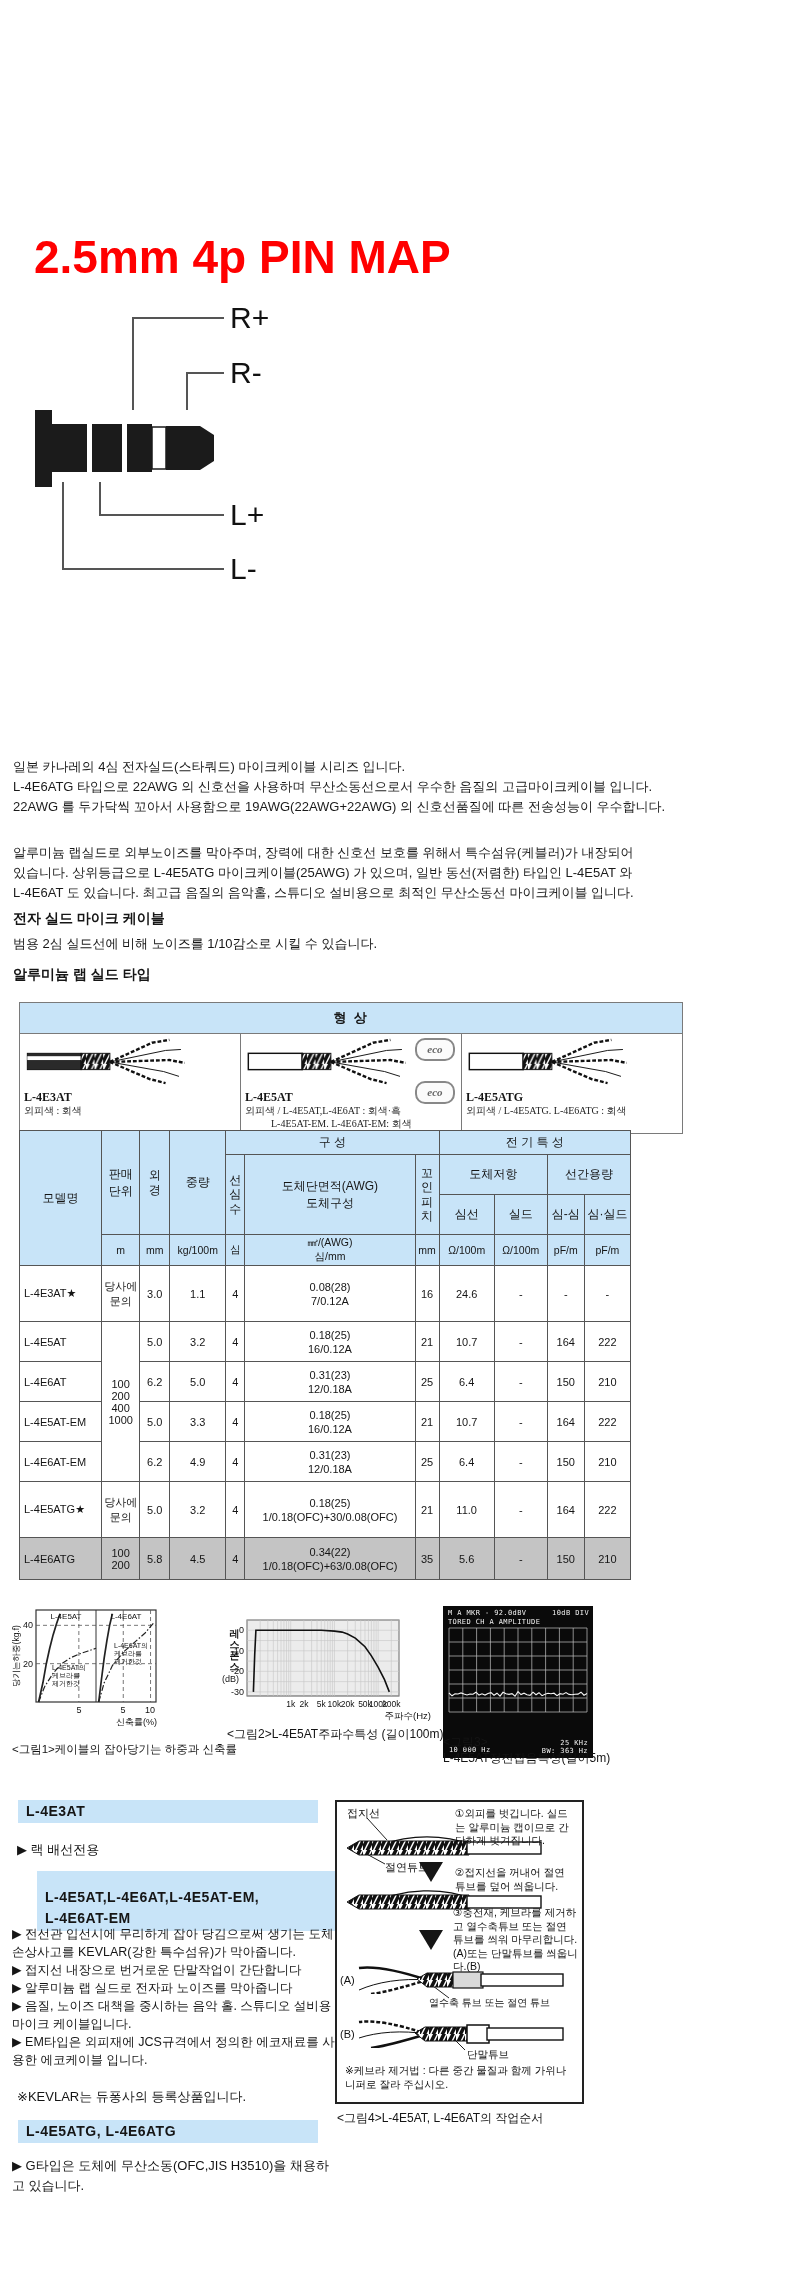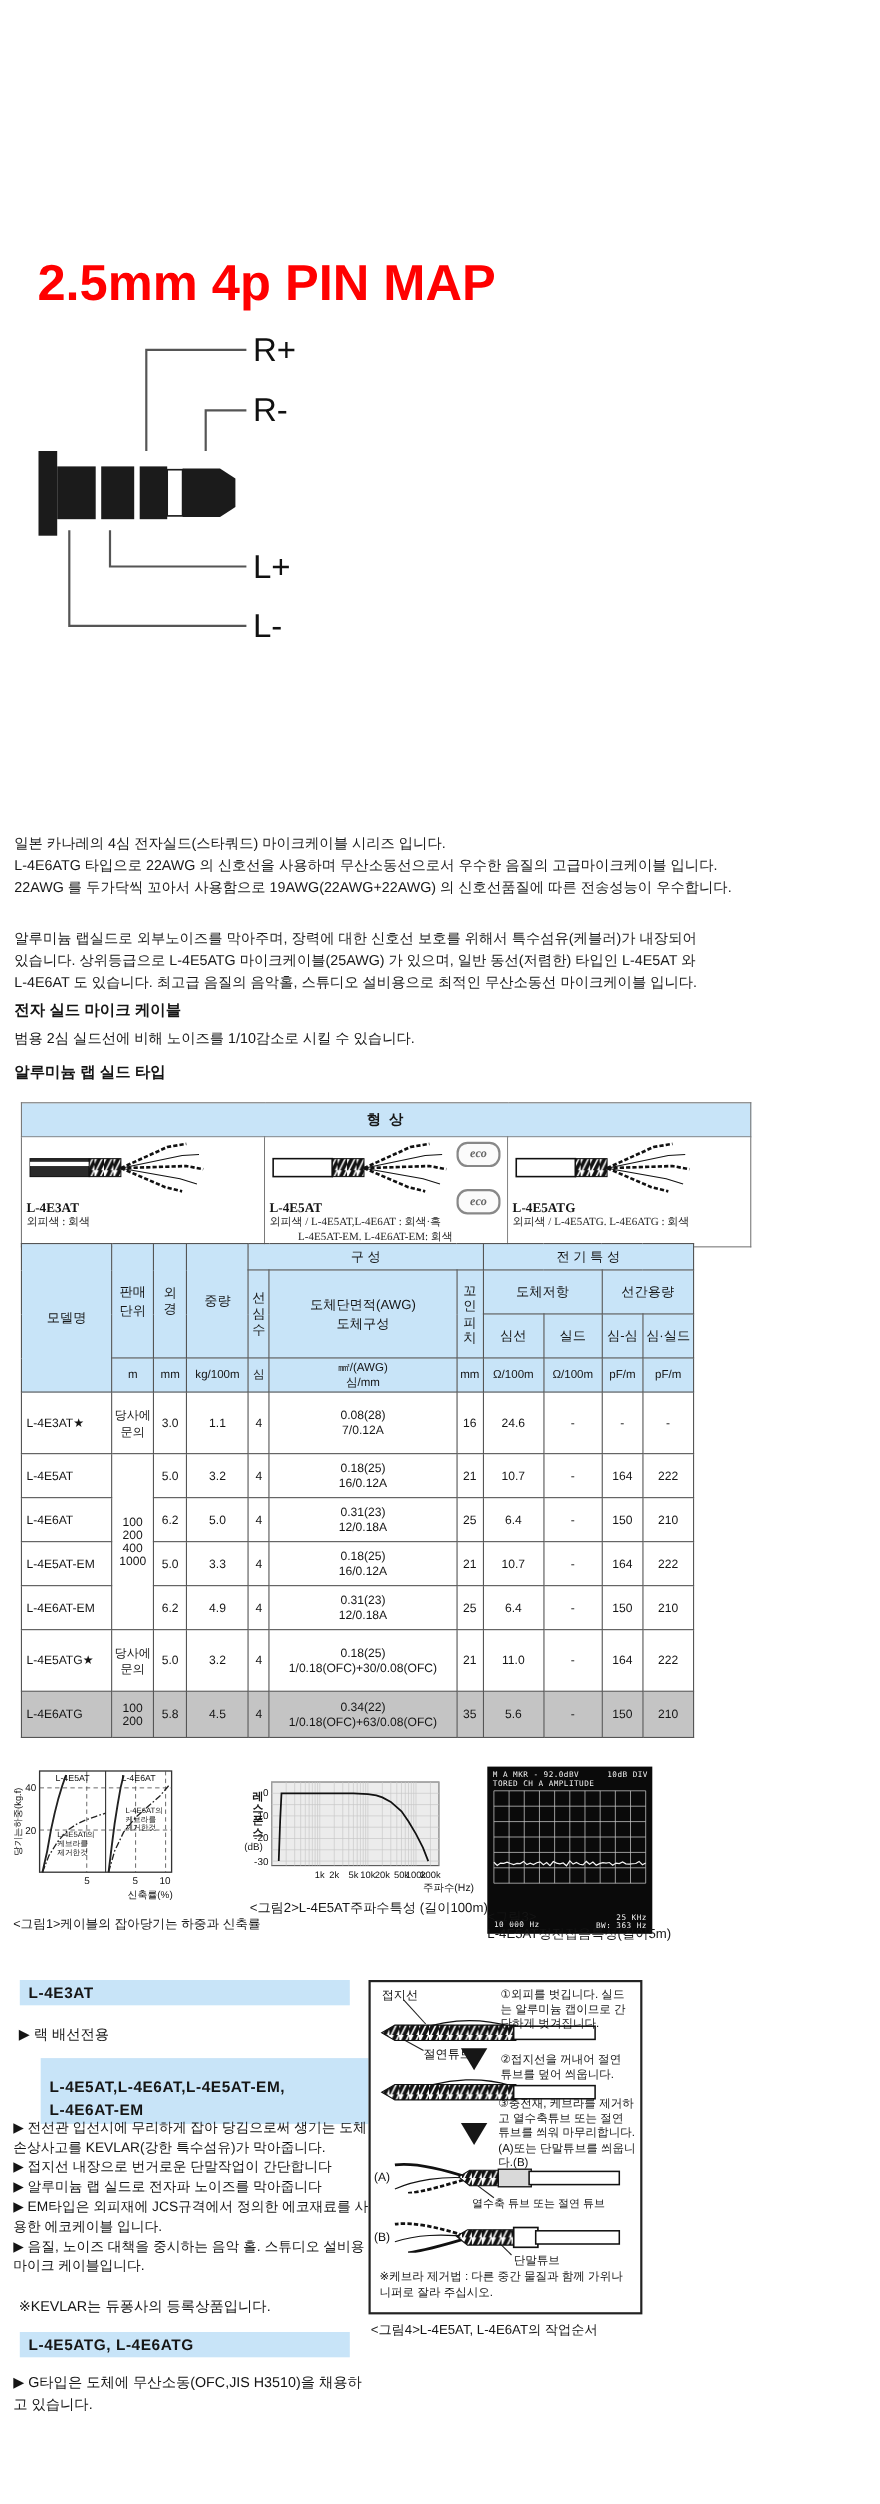--- a/index.html
+++ b/index.html
@@ -501,22 +501,22 @@
   <div id="bul1" class="abs">▶ 랙 배선전용</div>
 
   <div id="bar2" class="abs sec-bar">
     <div>L-4E5AT,L-4E6AT,L-4E5AT-EM,</div>
     <div>L-4E6AT-EM</div>
   </div>
   <div id="buls2" class="abs">
     <div>▶ 전선관 입선시에 무리하게 잡아 당김으로써 생기는 도체손상사고를 KEVLAR(강한 특수섬유)가 막아줍니다.</div>
     <div>▶ 접지선 내장으로 번거로운 단말작업이 간단합니다</div>
     <div>▶ 알루미늄 랩 실드로 전자파 노이즈를 막아줍니다</div>
+    <div>▶ 음질, 노이즈 대책을 중시하는 음악 홀. 스튜디오 설비용 마이크 케이블입니다.</div>
     <div>▶ EM타입은 외피재에 JCS규격에서 정의한 에코재료를 사용한 에코케이블 입니다.</div>
-    <div>▶ 음질, 노이즈 대책을 중시하는 음악 홀. 스튜디오 설비용 마이크 케이블입니다.</div>
   </div>
   <div id="kev-note" class="abs">※KEVLAR는 듀퐁사의 등록상품입니다.</div>
 
   <div id="bar3" class="abs sec-bar">L-4E5ATG, L-4E6ATG</div>
   <div id="bul3" class="abs">▶ G타입은 도체에 무산소동(OFC,JIS H3510)을 채용하고 있습니다.</div>
 
   <div id="fig4" class="abs">
     <svg width="241" height="296" viewBox="0 0 241 296" style="position:absolute;left:0;top:0">
       <g stroke="#222" stroke-width="1" fill="none">
         <line x1="30" y1="16" x2="50" y2="38"></line>

